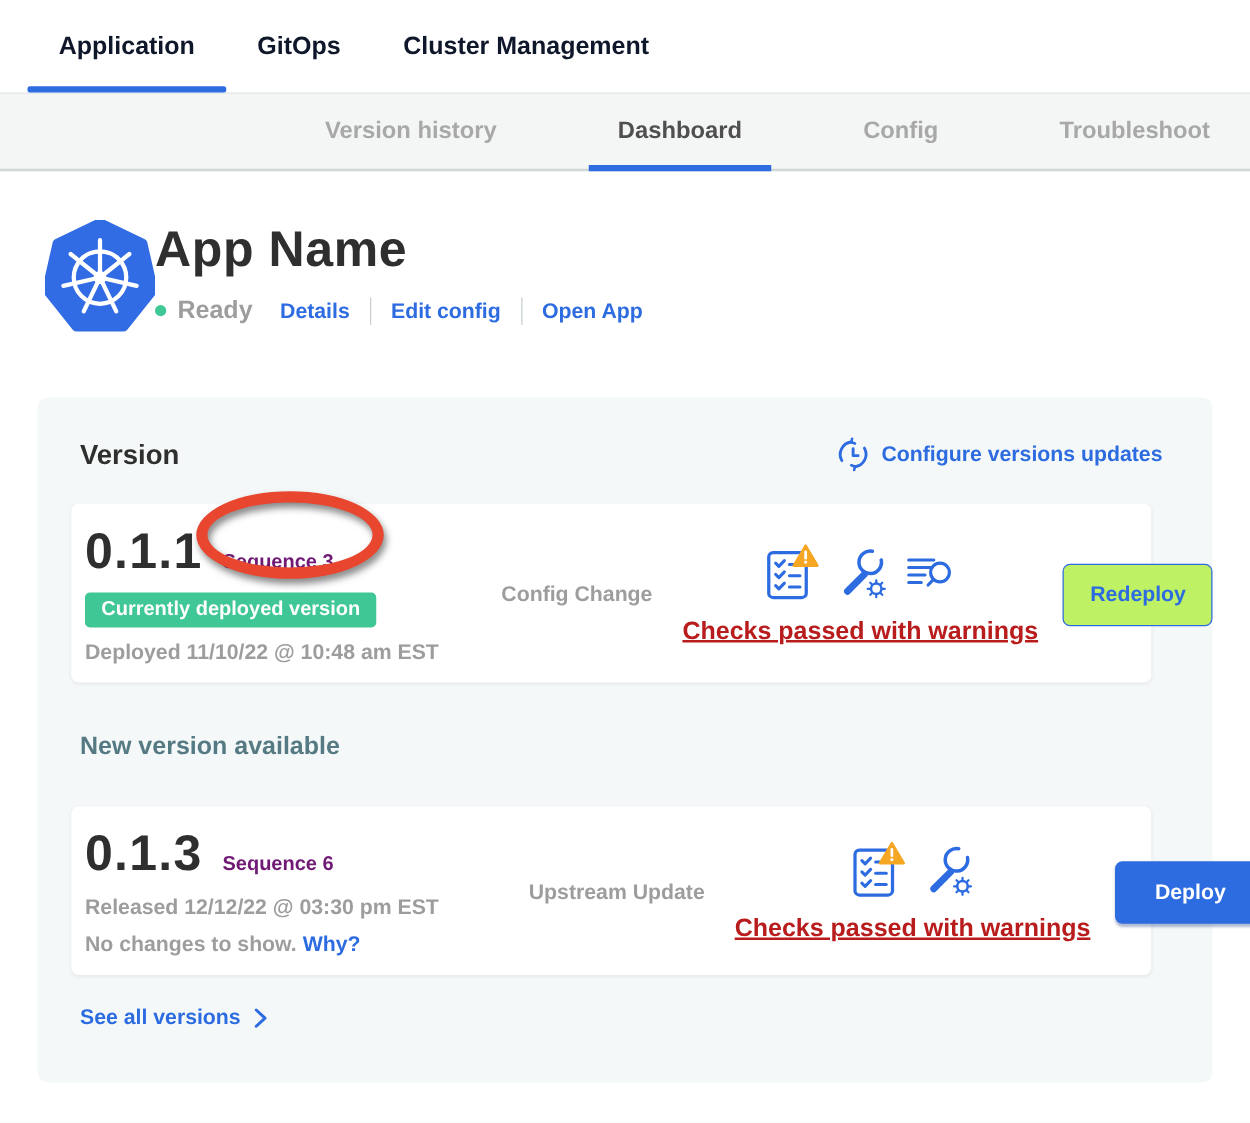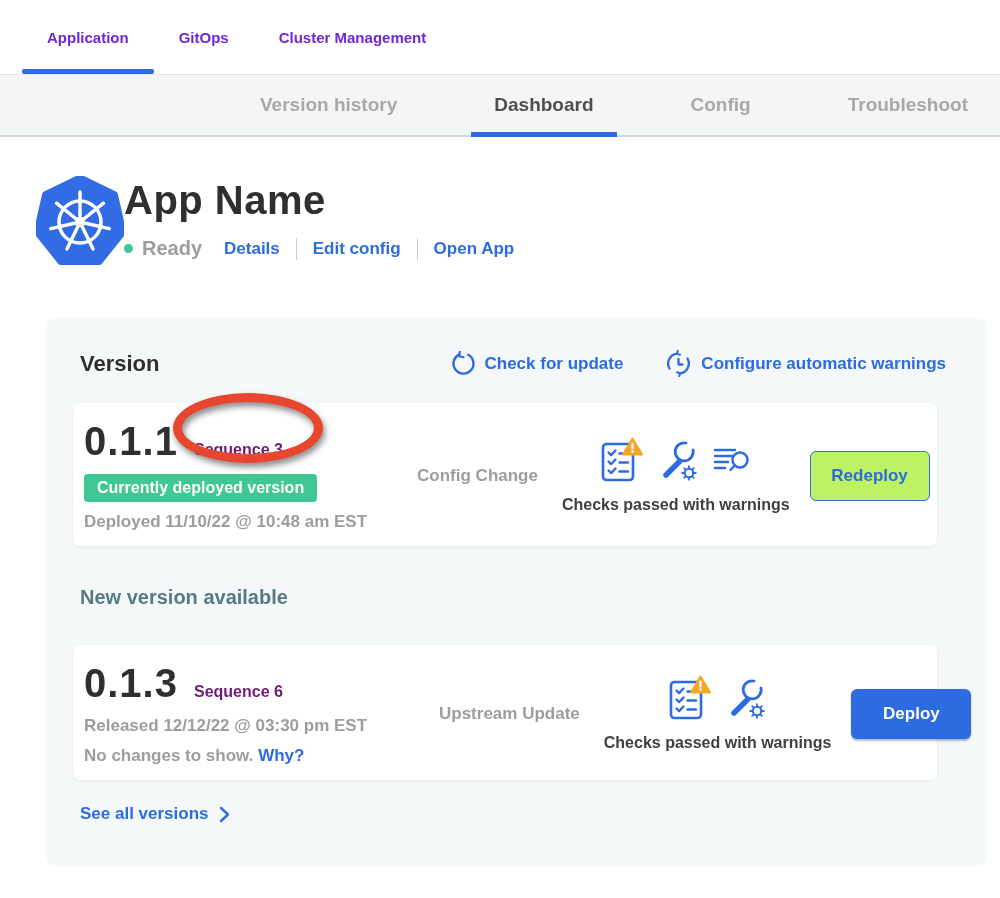--- a/index.html
+++ b/index.html
@@ -9,21 +9,21 @@
     background:#ffffff;
     position:relative;
     overflow:hidden;
     color:#323232;
   }
 
   
   .topnav { display:flex; align-items:stretch; height:74px; padding-left:22px; background:#fff; }
   .toptab {
     display:flex; align-items:center; padding:0 25px;
-    font-size:15px; font-weight:bold; color:#6d28d9;
+    font-size:20px; font-weight:bold; color:#0f172a;
     position:relative; cursor:pointer; white-space:nowrap;
   }
   .toptab.active::after {
     content:""; position:absolute; left:0; right:0; bottom:0;
     height:5px; background:#2c6be0; border-radius:2px;
   }
 
   
   .subnav {
     display:flex; align-items:stretch; height:63px;
@@ -47,21 +47,21 @@
   .app-head-text { padding-top:2px; }
   .app-title { font-size:40px; font-weight:bold; color:#2f2f2f; letter-spacing:0.5px; }
   .status-row { display:flex; align-items:center; margin-top:14px; }
   .status-dot { width:9px; height:9px; border-radius:50%; background:#3fc795; margin-right:9px; }
   .status-text { font-size:20px; font-weight:bold; color:#9d9d9d; margin-right:22px; }
   .hdr-link { font-size:17px; font-weight:bold; color:#2c6be0; text-decoration:none; cursor:pointer; white-space:nowrap; }
   .hdr-sep { width:1px; height:22px; background:#c9cfcf; margin:0 16px; }
 
   
   .panel {
-    position:absolute; left:46px; top:318px; width:940px; height:548px;
+    position:absolute; left:30px; top:318px; width:940px; height:548px;
     background:#f4f8f8; border-radius:8px;
   }
   .panel-head { display:flex; align-items:center; padding:32px 40px 0 34px; }
   .panel-title { font-size:22px; font-weight:bold; color:#2f2f2f; }
   .panel-actions { margin-left:auto; display:flex; align-items:center; gap:42px; }
   .action-link { display:flex; align-items:center; gap:9px; font-size:17px; font-weight:bold; color:#2c6be0; cursor:pointer; white-space:nowrap; }
 
   .ver-card {
     position:relative;
     margin:26px 49px 0 27px;
@@ -83,21 +83,21 @@
   }
   .muted-line { margin-top:10px; font-size:17px; font-weight:bold; color:#9d9d9d; white-space:nowrap; }
   .why-link { color:#2c6be0; cursor:pointer; }
 
   .src-label { font-size:17px; font-weight:bold; color:#9d9d9d; white-space:nowrap; margin-left:50px; }
   .card2 .src-label { margin-left:0; }
 
   .checks-col { display:flex; flex-direction:column; align-items:center; margin-left:24px; }
   .icon-row { display:flex; align-items:center; gap:15px; }
   .icon-btn { position:relative; cursor:pointer; display:flex; }
-  .checks-text { margin-top:13px; font-size:16px; font-weight:bold; color:#404040; white-space:nowrap; }
+  .checks-text { margin-top:13px; font-size:20px; font-weight:bold; color:#b91c1c; white-space:nowrap;text-decoration:underline; }
 
   .btn {
     margin-left:20px; min-width:120px; height:50px;
     border-radius:6px; font-size:17px; font-weight:bold;
     font-family:"Liberation Sans", sans-serif;
     cursor:pointer; white-space:nowrap;
   }
   .btn-outline { background:#bef264; border:1.5px solid #2c6be0; color:#2c6be0; }
   .btn-solid { background:#2c6be0; border:none; color:#ffffff; box-shadow:0 2px 2px rgba(30,60,130,0.35); }
 
@@ -158,35 +158,28 @@
     </div>
   </div>
 </header>
 
 <section class="panel">
 
   <div class="panel-head">
     <div class="panel-title">Version</div>
     <div class="panel-actions">
       <a class="action-link">
-        <svg width="25" height="25" viewBox="0 0 25 25" fill="none">
-          <path d="M8.2 3.6 A10 10 0 1 0 17.2 3.8" stroke="#2c6be0" stroke-width="2.4" stroke-linecap="round"></path>
-          <path d="M8.8 0.8 L8.2 5.2 L12.5 6.2" fill="none" stroke="#2c6be0" stroke-width="2.2" stroke-linecap="round" stroke-linejoin="round"></path>
-        </svg>
-        <span>Check for update</span>
-      </a>
-      <a class="action-link">
         <svg width="27" height="27" viewBox="0 0 27 27" fill="none">
           <path d="M4.5 18.5 A10 10 0 0 1 12 3.6" stroke="#2c6be0" stroke-width="2.3" stroke-linecap="round"></path>
           <path d="M22.5 8.5 A10 10 0 0 1 15 23.4" stroke="#2c6be0" stroke-width="2.3" stroke-linecap="round"></path>
           <path d="M12.7 0.8 L12 3.8 L15 4.8" stroke="#2c6be0" stroke-width="2" stroke-linecap="round" stroke-linejoin="round" fill="none"></path>
           <path d="M14.3 26.2 L15 23.2 L12 22.2" stroke="#2c6be0" stroke-width="2" stroke-linecap="round" stroke-linejoin="round" fill="none"></path>
           <path d="M13.5 9 L13.5 14.5 L17.5 14.5" stroke="#2c6be0" stroke-width="2.3" stroke-linecap="round" stroke-linejoin="round" fill="none"></path>
         </svg>
-        <span>Configure automatic warnings</span>
+        <span>Configure versions updates</span>
       </a>
     </div>
   </div>
 
   <div class="ver-card card1">
     <div class="card-left">
       <div class="ver-row">
         <span class="ver-num">0.1.1</span>
         <span class="ver-seq">Sequence 3</span>
         <div class="annotation"></div>

